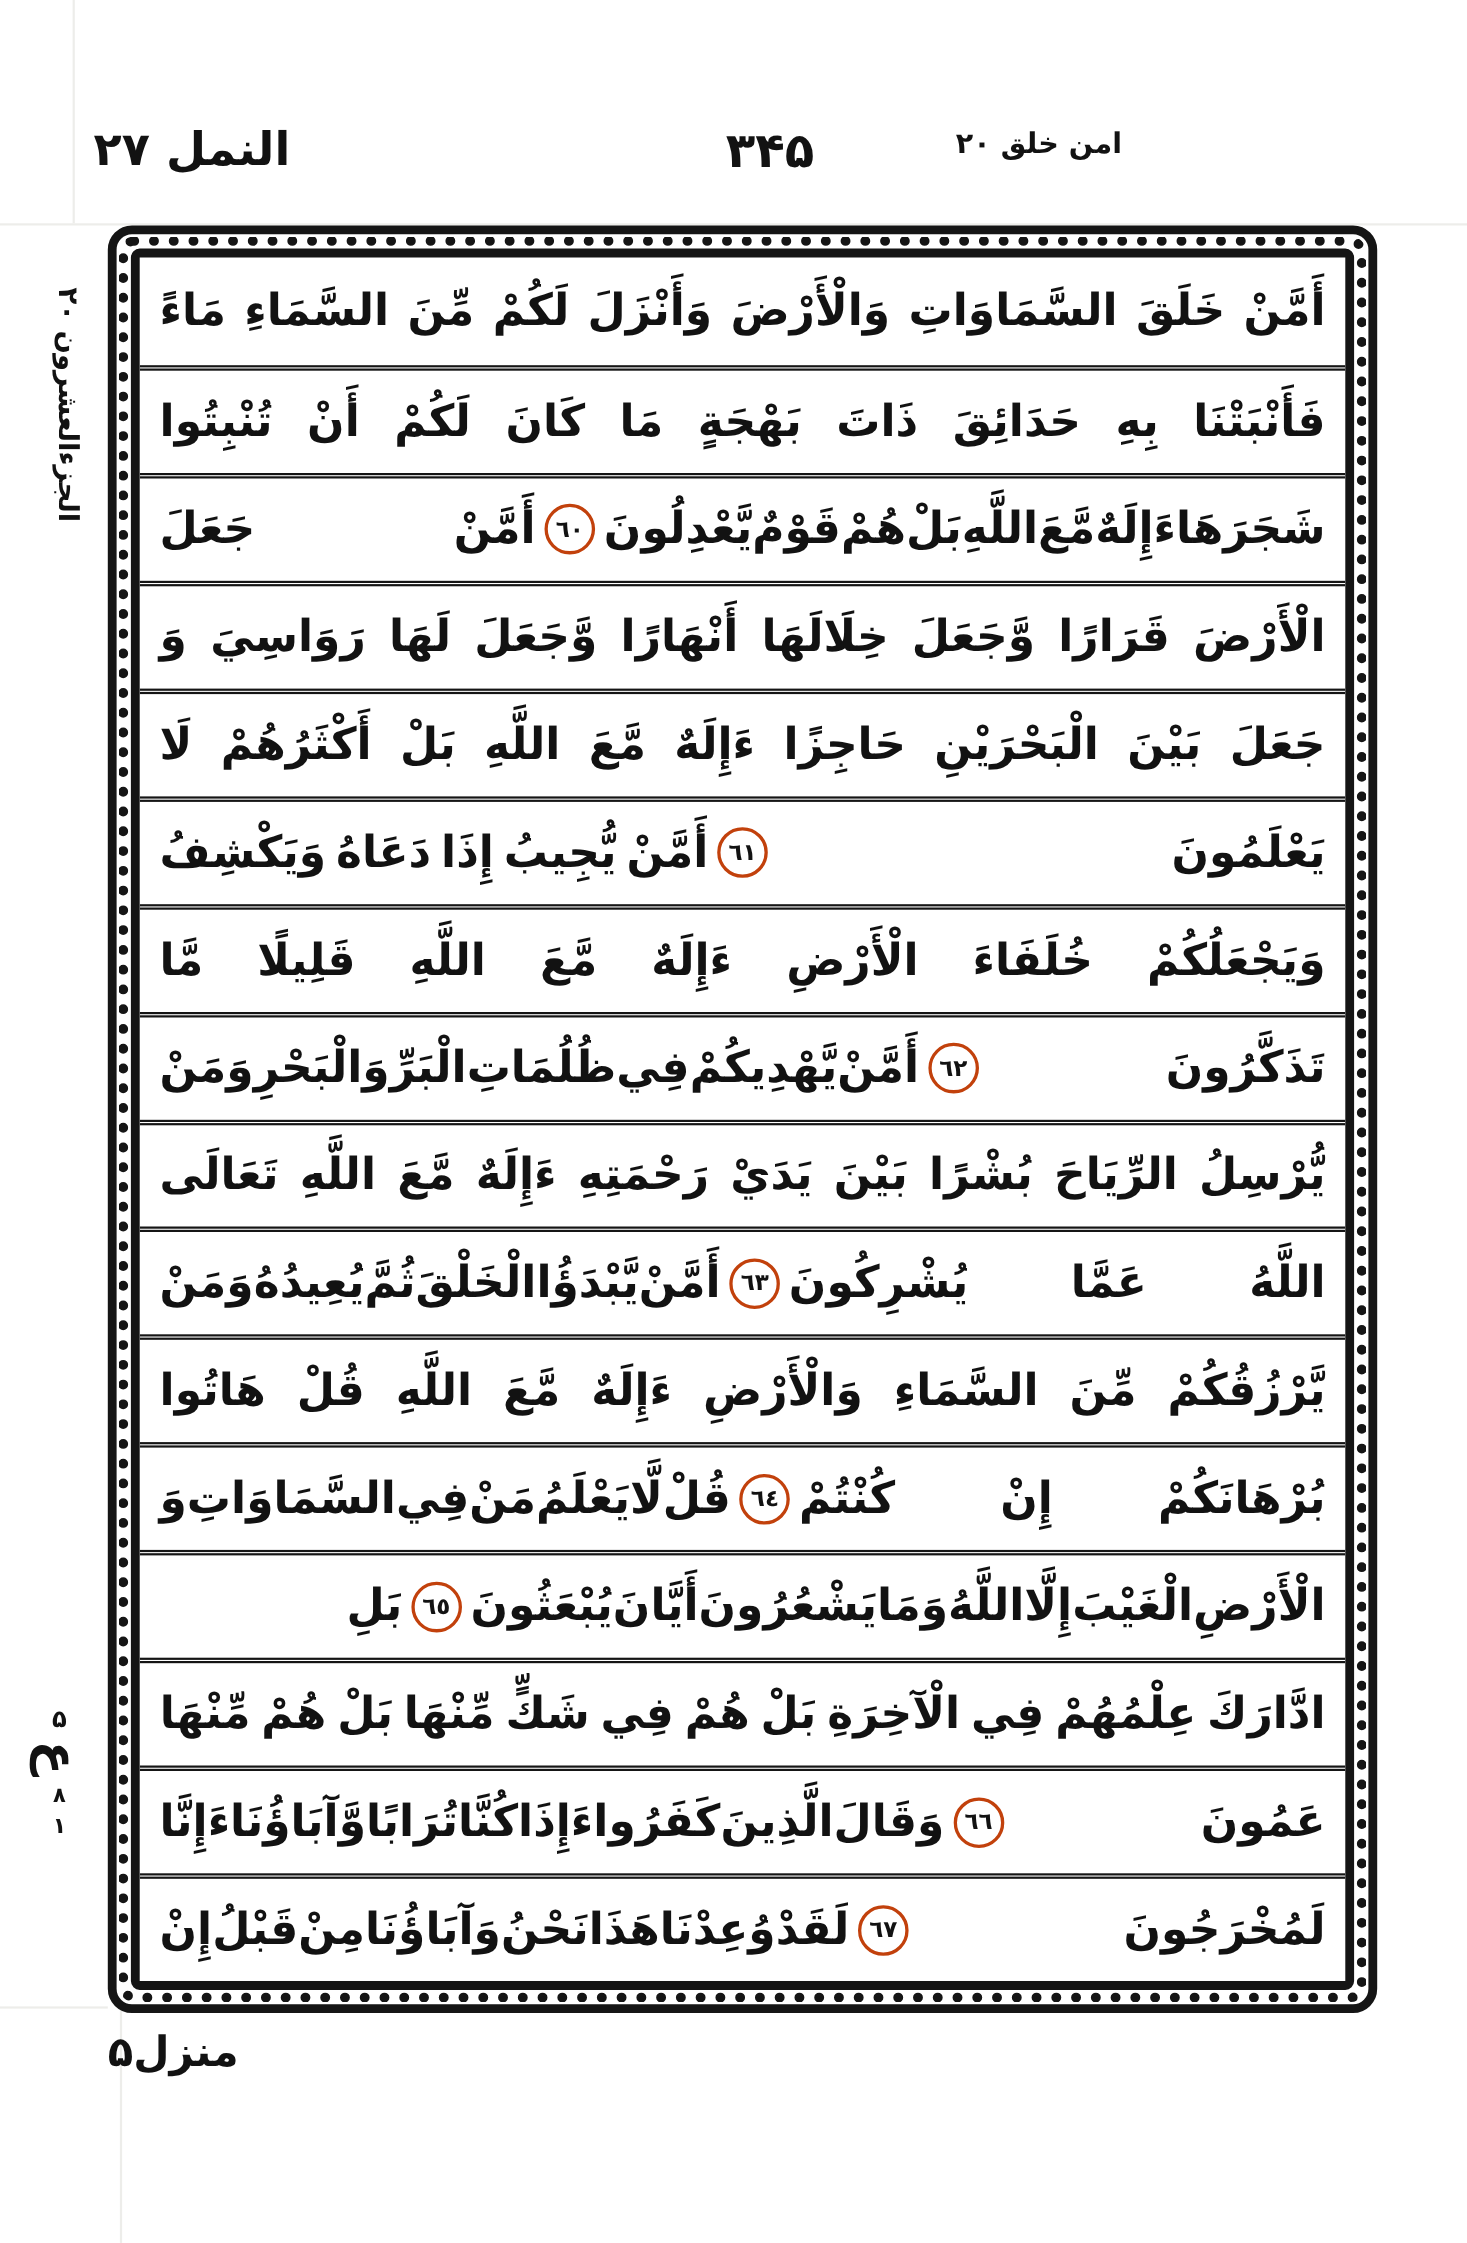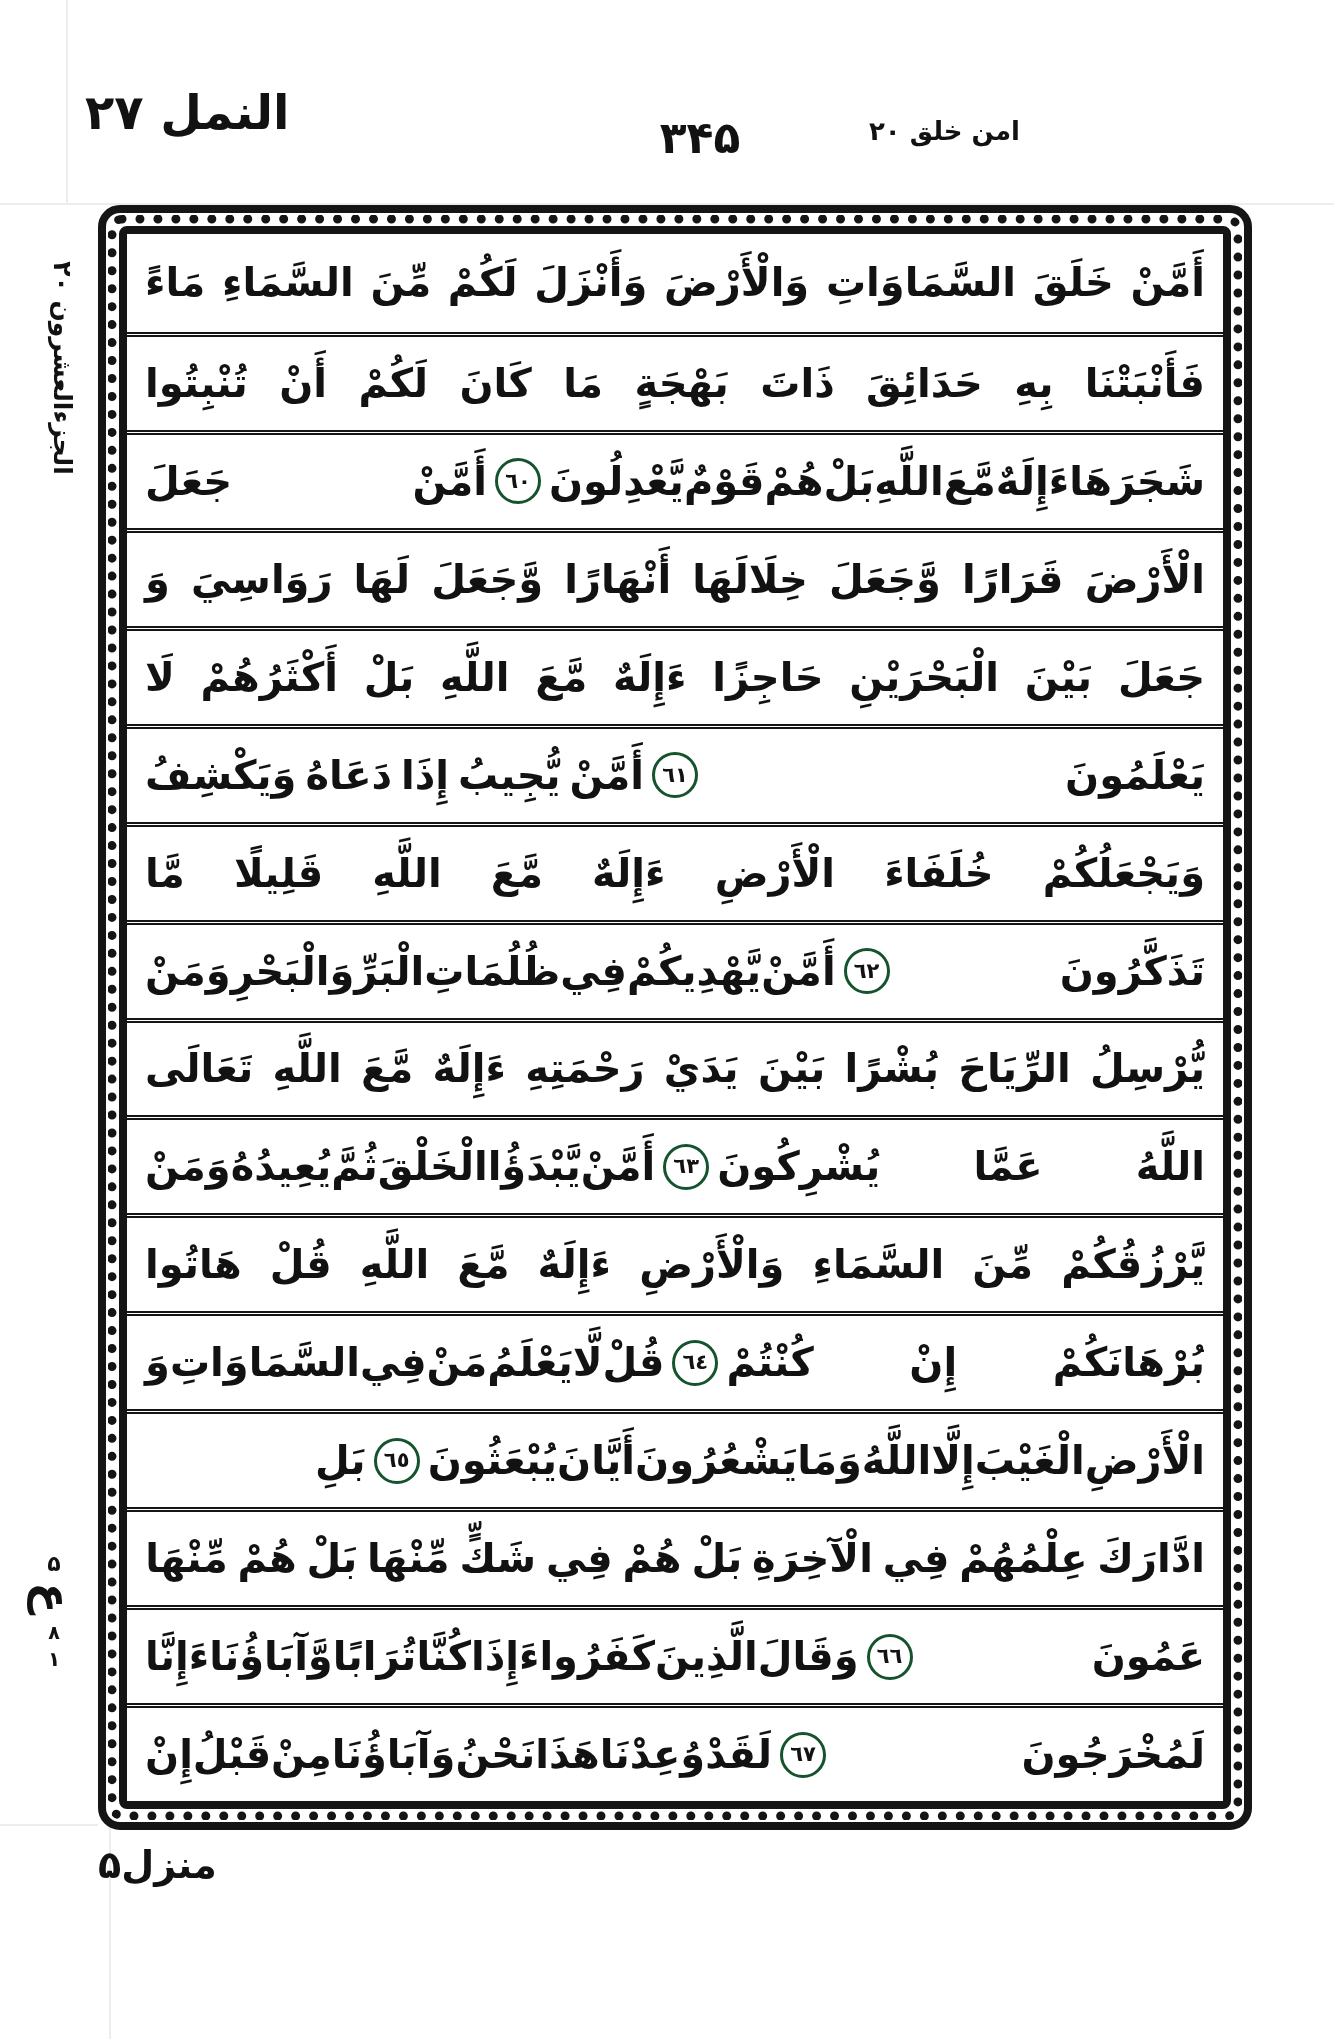--- a/index.html
+++ b/index.html
@@ -15,21 +15,21 @@
   
   .fold-h { position:absolute; height:2px; background:#ededea; }
   .fold-v { position:absolute; width:2px; background:#ededea; }
   #fold-top   { left:0; top:203px; width:1334px; }
   #fold-bot   { left:0; top:1824px; width:98px; }
   #fold-bot-v { left:109px; top:1824px; height:215px; }
   #fold-top-v { left:66px; top:0; height:203px; }
 
   
   .hdr { position:absolute; font-weight:700; white-space:nowrap; }
-  #surah-title { left:85px; top:84px; font-size:48px; }
+  #surah-title { left:85px; top:111px; font-size:42px; }
   #page-number { left:600px; top:112px; width:200px; text-align:center; font-size:44px; letter-spacing:6px; }
   #juz-label   { left:895px; top:116px; width:125px; text-align:center; font-size:26px; }
 
   
   #juz-vertical {
     position:absolute; left:62px; top:368px;
     transform:translate(-50%,-50%) rotate(90deg);
     white-space:nowrap; font-size:25px; font-weight:700;
   }
 
@@ -71,21 +71,21 @@
     display:flex; align-items:center; justify-content:space-between;
     overflow:hidden;
   }
   .row + .row { border-top:5px double #151515; }
   .row .seg { flex:0 1 auto; }
   .row .stretch { display:flex; flex:1 1 auto; justify-content:space-between; width:100%; }
   .ayah {
     flex:0 0 auto;
     display:inline-flex; align-items:center; justify-content:center;
     width:46px; height:46px;
-    border:3px solid #14532d; border-radius:50%;
+    border:3px solid #c2410c; border-radius:50%;
     font-size:21px; font-weight:700;
     margin:0 8px;
   }
 
   
   #manzil {
     position:absolute; left:98px; top:1843px; width:1154px;
     text-align:left; font-size:38px; font-weight:700;
   }
 </style>

